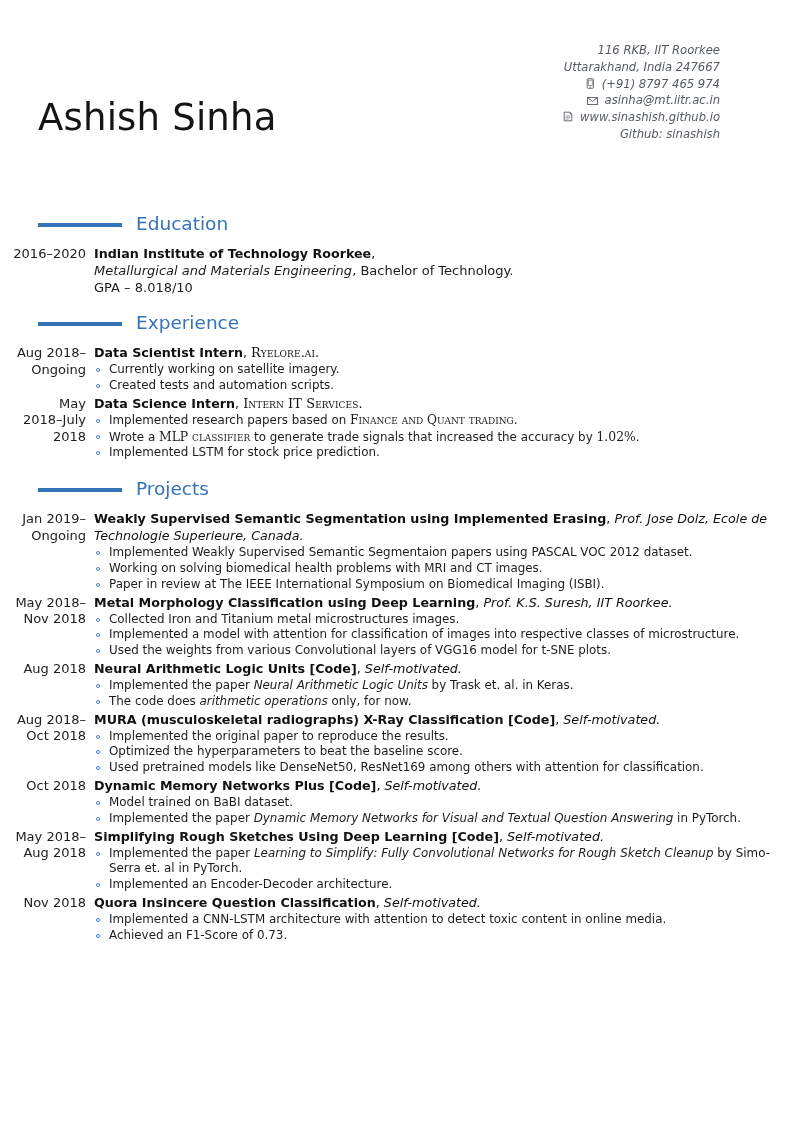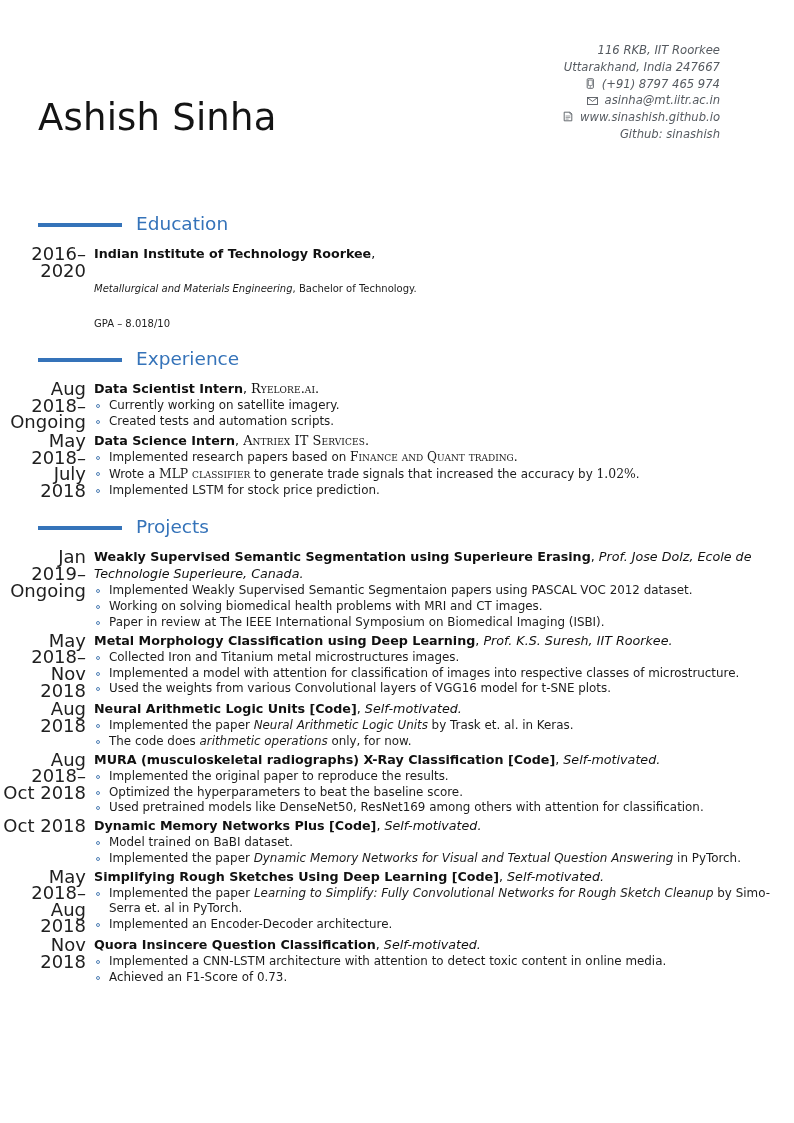--- a/index.html
+++ b/index.html
@@ -103,21 +103,21 @@
     display: flex;
     align-items: flex-start;
     margin-bottom: 1px;
   }
   .entry-date {
     width: 94px;
     min-width: 94px;
     padding-right: 8px;
     box-sizing: border-box;
     text-align: right;
-    font-size: 18px;
+    font-size: 13px;
     line-height: 16.6px;
     color: #202020;
     padding-top: 1px;
     white-space: pre-line;
   }
   .entry-body {
     flex: 1;
     padding-right: 24px;
     box-sizing: border-box;
   }
@@ -137,24 +137,24 @@
   .sc-sm {
     font-family: "DejaVu Serif", "Liberation Serif", serif;
     font-variant: small-caps;
     font-size: 12.2px;
   }
   .serif {
     font-family: "DejaVu Serif", "Liberation Serif", serif;
     font-size: 12.4px;
   }
   .entry-desc {
-    font-size: 10px;
+    font-size: 13px;
     line-height: 15.6px;
     color: #1c1c1c;
-    margin-top: 19px;
+    margin-top: 1px;
   }
   ul.bullets {
     list-style: none;
     margin: 1px 0 0 0;
     padding: 0;
   }
   ul.bullets > li {
     position: relative;
     padding-left: 15px;
     font-size: 11.9px;
@@ -255,41 +255,41 @@
             <li>Created tests and automation scripts.</li>
           </ul>
         </div>
       </div>
 
       <div class="entry">
         <div class="entry-date">May
 2018–July
 2018</div>
         <div class="entry-body">
-          <div class="entry-title"><b>Data Science Intern</b>, <span class="sc">Antriex IT Services.</span></div>
+          <div class="entry-title"><b>Data Science Intern</b>, <span class="sc">Intern IT Services.</span></div>
           <ul class="bullets">
             <li>Implemented research papers based on <span class="sc-sm">Finance and Quant trading.</span></li>
             <li>Wrote a <span class="serif">MLP</span> <span class="sc-sm">classifier</span> to generate trade signals that increased the accuracy by <span class="serif">1.02%</span>.</li>
             <li>Implemented LSTM for stock price prediction.</li>
           </ul>
         </div>
       </div>
     </div>
 
     <div class="section">
       <div class="section-head">
         <div class="section-rule"></div>
         <div class="section-title">Projects</div>
       </div>
 
       <div class="entry">
         <div class="entry-date">Jan 2019–
 Ongoing</div>
         <div class="entry-body">
-          <div class="entry-title"><b>Weakly Supervised Semantic Segmentation using Superieure Erasing</b>, <i>Prof. Jose Dolz, Ecole de Technologie Superieure, Canada.</i></div>
+          <div class="entry-title"><b>Weakly Supervised Semantic Segmentation using Implemented Erasing</b>, <i>Prof. Jose Dolz, Ecole de Technologie Superieure, Canada.</i></div>
           <ul class="bullets">
             <li>Implemented Weakly Supervised Semantic Segmentaion papers using PASCAL VOC 2012 dataset.</li>
             <li>Working on solving biomedical health problems with MRI and CT images.</li>
             <li>Paper in review at The IEEE International Symposium on Biomedical Imaging (ISBI).</li>
           </ul>
         </div>
       </div>
 
       <div class="entry">
         <div class="entry-date">May 2018–

